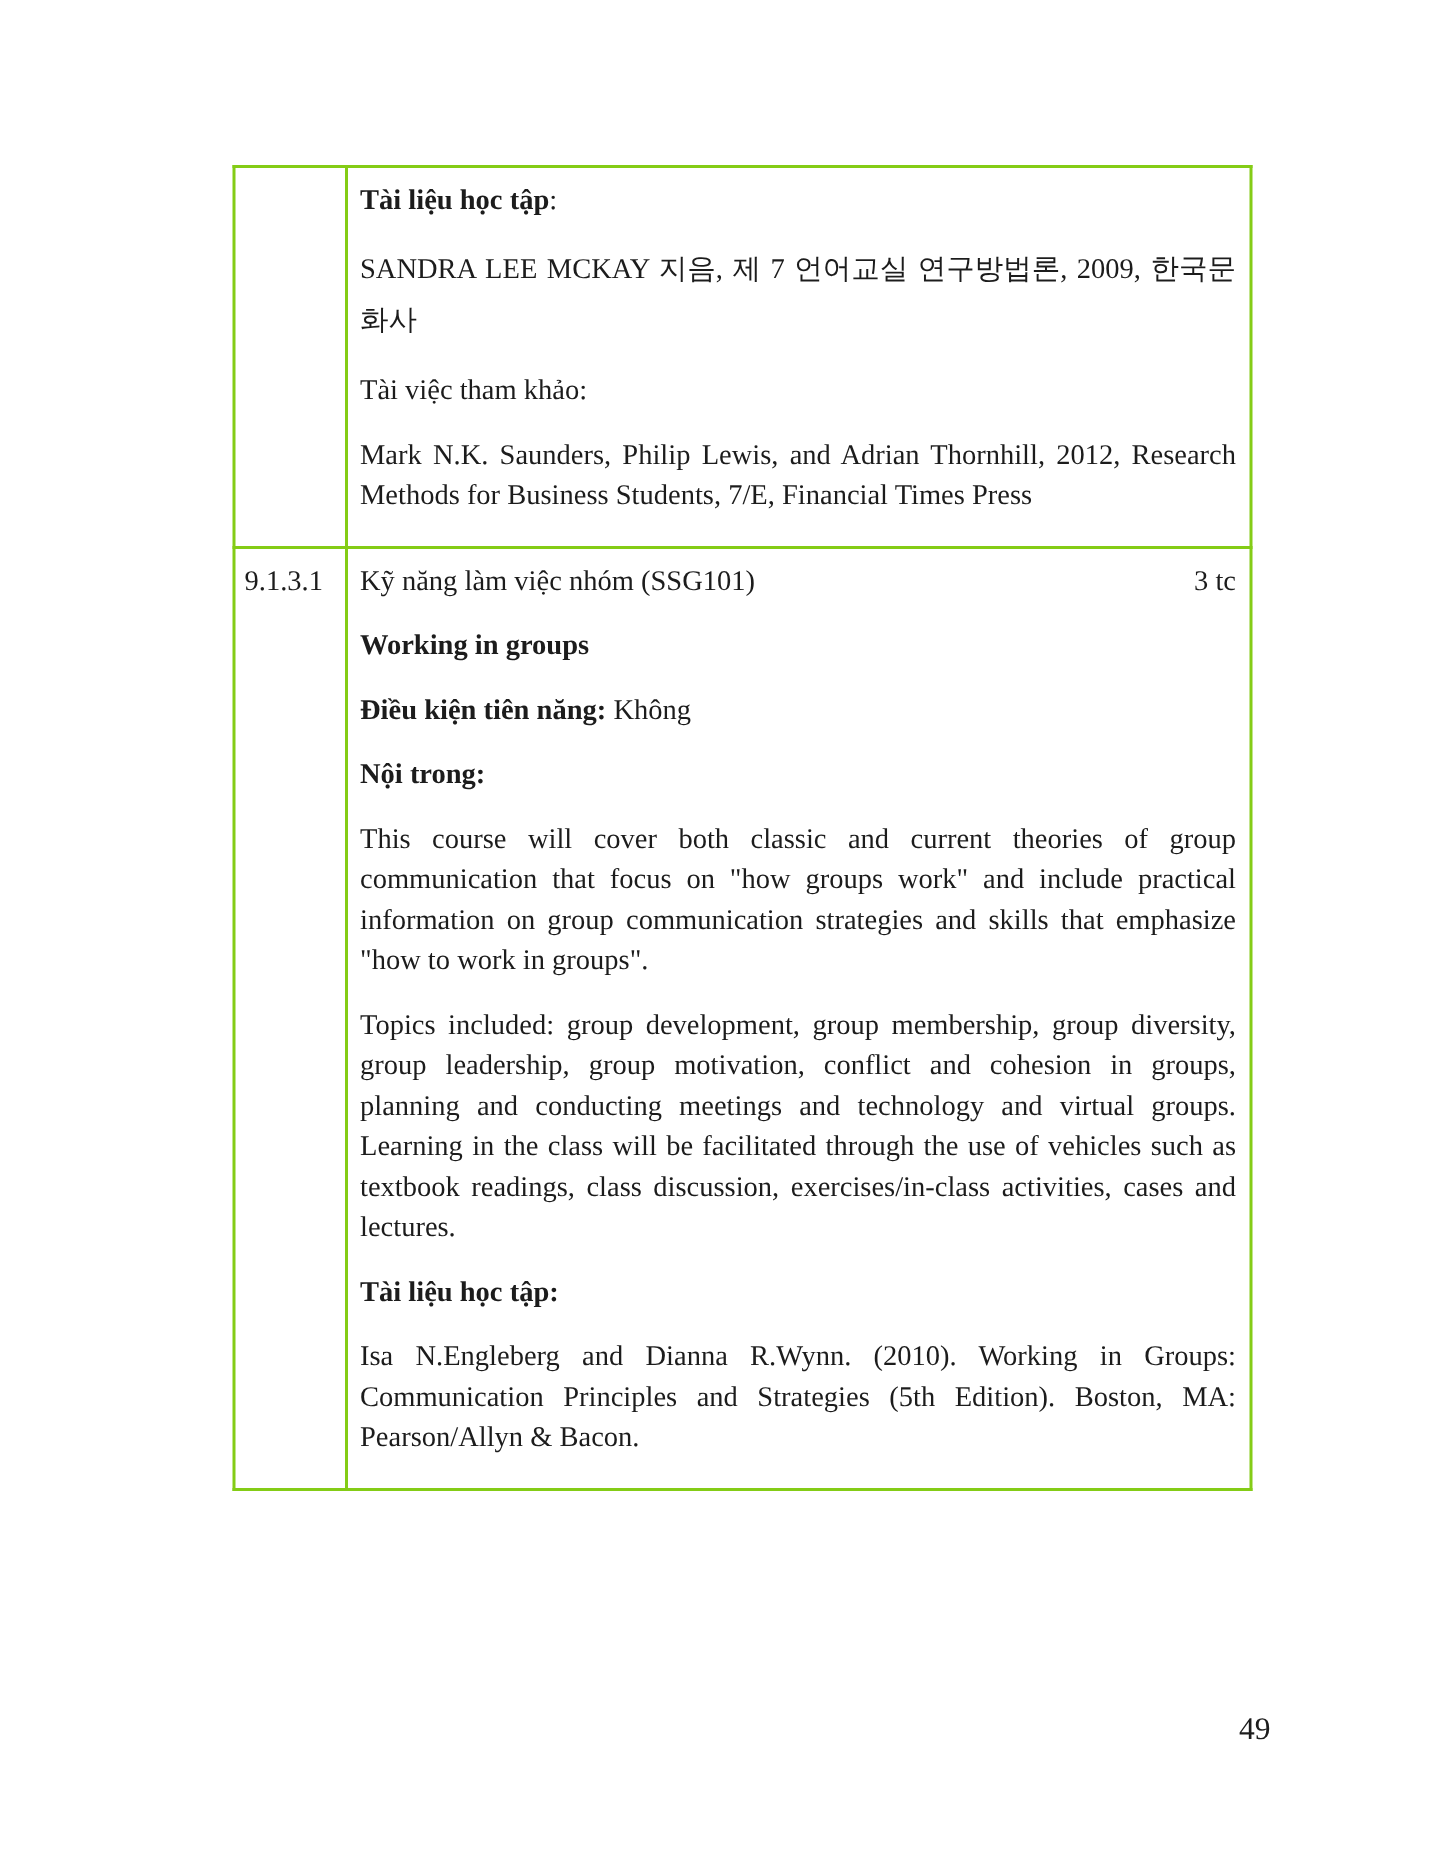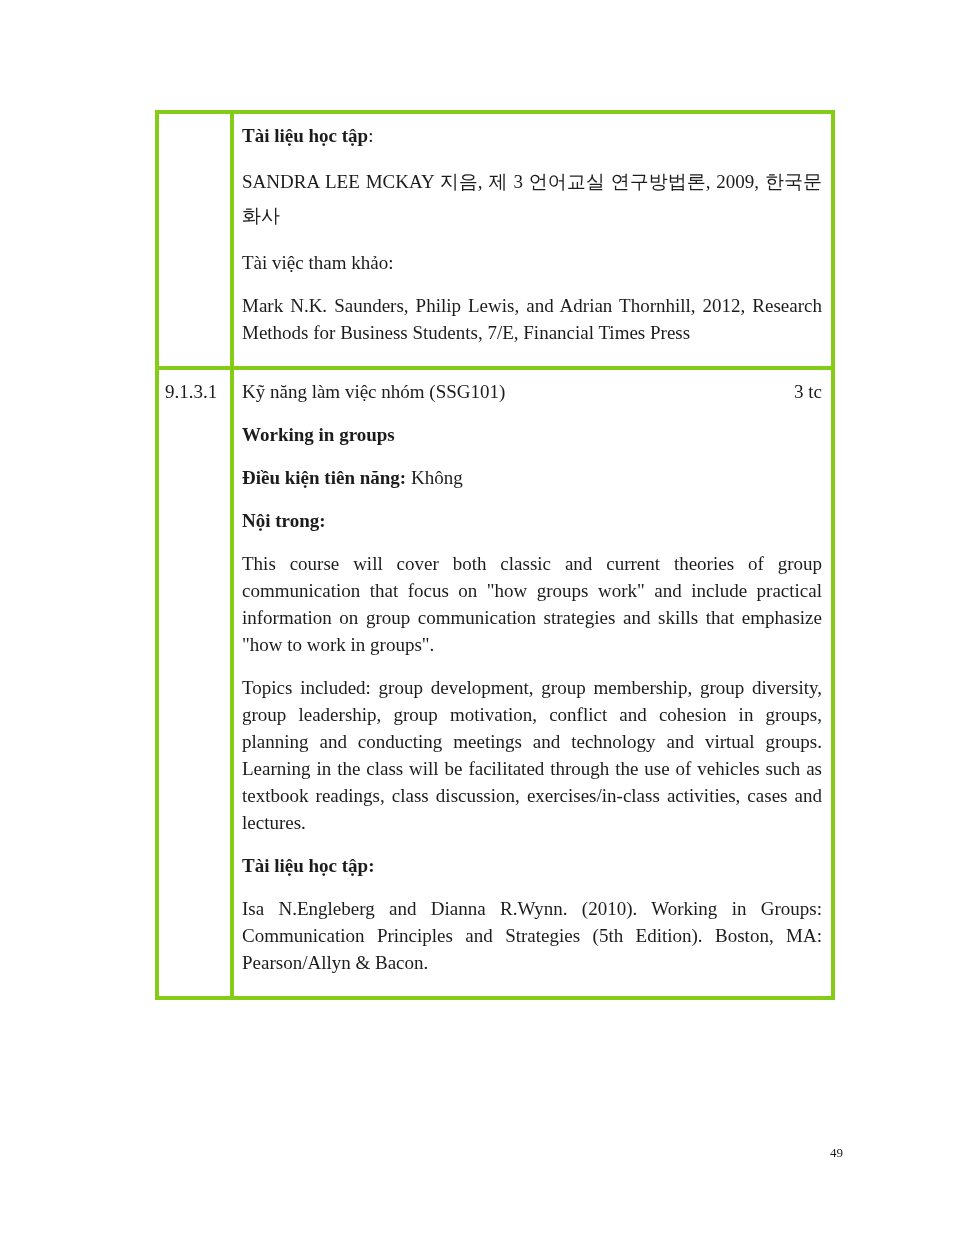--- a/index.html
+++ b/index.html
@@ -17,21 +17,21 @@
     background: #ffffff;
   }
   table.course-table {
     position: absolute;
     left: 155px; top: 110px;
     width: 680px;
     border-collapse: collapse;
     table-layout: fixed;
   }
   .course-table td {
-    border: 4px solid #84cc16;
+    border: 2px solid #84cc16;
     vertical-align: top;
     font-size: 19px;
     line-height: 27px;
   }
   td.id-cell {
     width: 75px;
     padding: 8px 3px 4px 6px;
   }
   td.content-cell {
     padding: 8px 9px 4px 8px;
@@ -45,37 +45,37 @@
     justify-content: space-between;
     font-weight: normal;
     margin: 0 0 16px 0;
   }
   .course-header .credits { white-space: nowrap; padding-left: 8px; }
   .page-number {
     position: absolute;
     left: 799px; top: 1139px;
     width: 75px;
     text-align: center;
-    font-size: 13px;
+    font-size: 21px;
     line-height: 27px;
   }
 </style>
 </head>
 <body>
 
 <div class="page">
 
   <table class="course-table">
 
     <tbody>
         <tr>
       <td class="id-cell"></td>
       <td class="content-cell">
         <p><span class="bold">Tài liệu học tập</span><span>:</span></p>
-        <p class="justify korean-line">SANDRA LEE MCKAY 지음, 제 3 언어교실 연구방법론, 2009, 한국문화사</p>
+        <p class="justify korean-line">SANDRA LEE MCKAY 지음, 제 7 언어교실 연구방법론, 2009, 한국문화사</p>
         <p>Tài việc tham khảo:</p>
         <p class="justify">Mark N.K. Saunders, Philip Lewis, and Adrian Thornhill, 2012, Research Methods for Business Students, 7/E, Financial Times Press</p>
       </td>
     </tr>
 
 
     <tr>
       <td class="id-cell">9.1.3.1</td>
       <td class="content-cell">
         <div class="course-header">

